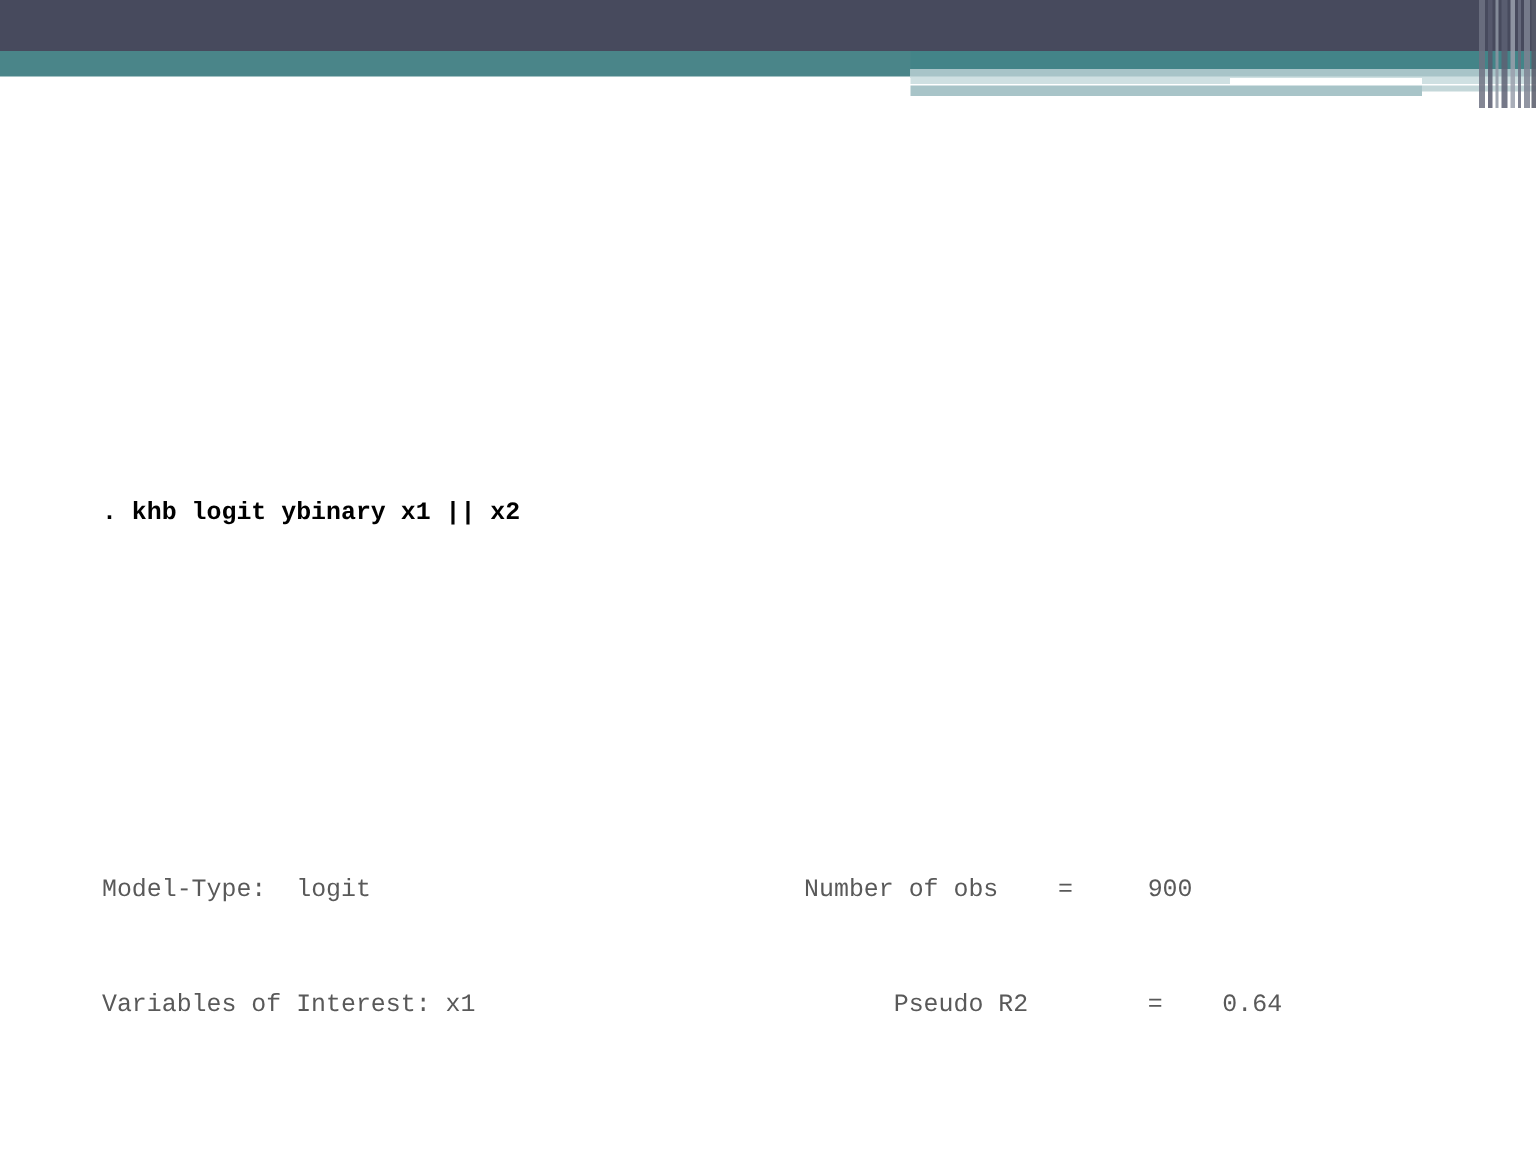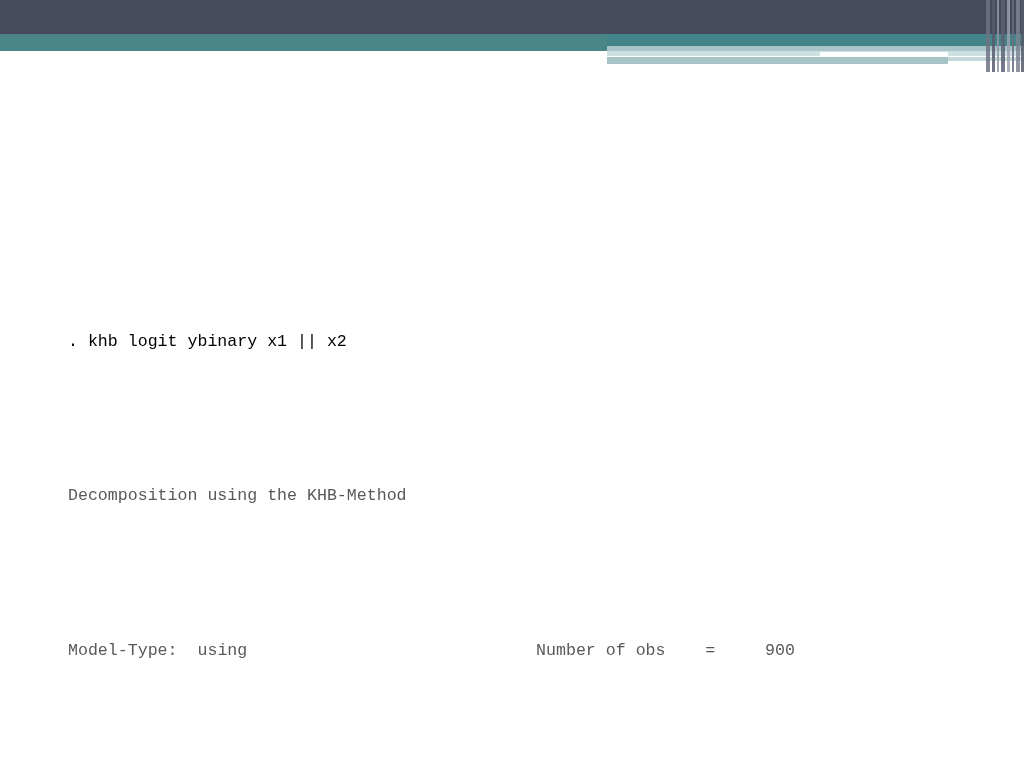--- a/index.html
+++ b/index.html
@@ -98,21 +98,21 @@
     line-height: 19.3px;
     color: #595959;
     white-space: pre;
     letter-spacing: 0px;
   }
   #console .line {
     white-space: pre;
     min-height: 19.3px;
   }
   #console .b {
-    font-weight: normal;
+    font-weight: bold;
     color: #000000;
   }
 </style>
 </head>
 <body>
 
 <div id="banner">
   <div class="band band-dark"></div>
   <div class="band band-teal-right"></div>
   <div class="band band-teal-left"></div>
@@ -132,26 +132,26 @@
       <div class="stripe" style="left: 1021px; width: 3px; background: rgb(86, 89, 105); opacity: 0.85;"></div>
     </div>
 </div>
 
 <div id="console">
 
   <div class="line"><span class="b">. khb logit ybinary x1 || x2</span></div>
 
   <div class="line"> </div>
 
-  <div class="line">Decomposition using the KHB-Method</div>
 
   <div class="line"> </div>
 
-  <div class="line"><span>Model-Type:</span>  <span>using</span><span>                             </span><span>Number of obs</span><span>    </span><span>=</span><span>     </span><span>900</span></div>
+  <div class="line"><span>Model-Type:</span>  <span>logit</span><span>                             </span><span>Number of obs</span><span>    </span><span>=</span><span>     </span><span>900</span></div>
 
+  <div class="line"><span>Variables of Interest:</span> <span>x1</span><span>                            </span><span>Pseudo R2</span><span>        </span><span>=</span><span>    </span><span>0.64</span></div>
 
   
 
   
 
   
 
   
 
   

